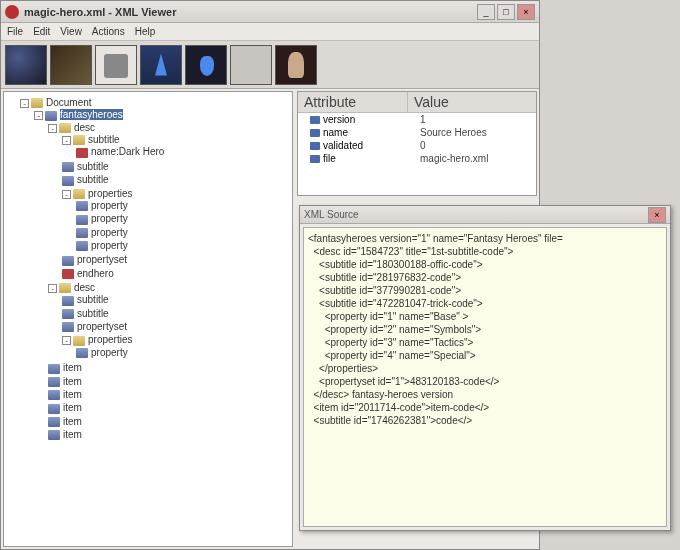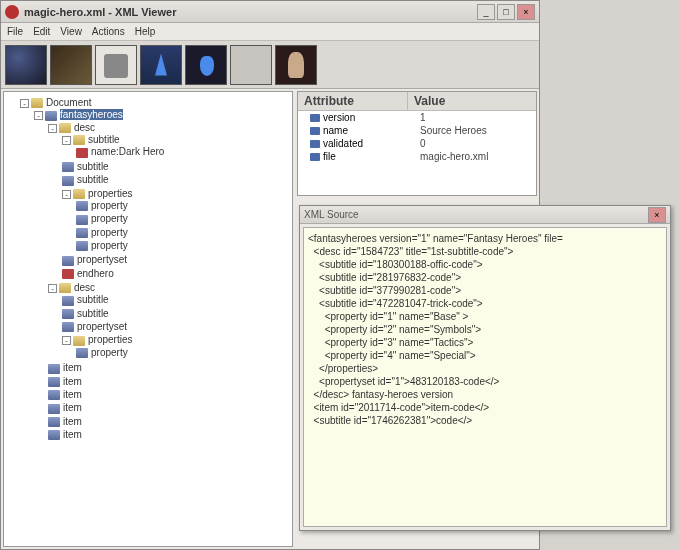--- a/index.html
+++ b/index.html
@@ -33,21 +33,21 @@
 .tree li.sel > .lbl { background: #4a6a9a; color: #fff; padding: 0 0; }
 .exp { display: inline-block; width: 9px; height: 9px; border: 1px solid #888; text-align: center; line-height: 7px; font-size: 8px; margin-right: 2px; background: #fff; cursor: pointer; }
 .ico { display: inline-block; width: 12px; height: 10px; margin-right: 3px; vertical-align: middle; }
 .ico.folder { background: linear-gradient(#e8d48a,#c8a850); border-radius: 1px; }
 .ico.tag { background: linear-gradient(#8a9ac8,#5a6a98); border-radius: 1px; }
 .ico.redtag { background: #b84040; border-radius: 1px; }
 .lbl { font-size: 10px; }
 .rightpanels { flex: 1; display: flex; flex-direction: column; margin: 2px; gap: 2px; }
 .attrpanel { height: 105px; background: #fff; border: 1px solid #999; display: flex; flex-direction: column; }
 .attrhdr { display: flex; background: #e0ddd8; border-bottom: 1px solid #bbb; }
-.attrhdr div { padding: 2px 6px; font-size: 12px; color: #444; font-weight: bold; }
+.attrhdr div { padding: 2px 6px; font-size: 14px; color: #444; }
 .attrhdr .c1 { width: 110px; border-right: 1px solid #bbb; }
 .attrrow { display: flex; padding: 1px 8px; }
 .attrrow .c1 { width: 110px; padding-left: 4px; display: flex; align-items: center; }
 .attrrow .c2 { flex: 1; padding-left: 4px; color: #444; }
 .aicon { width: 10px; height: 8px; background: #4a6aaa; margin-right: 3px; border-radius: 1px; }
 .srcwin { position: absolute; left: 298px; top: 116px; width: 372px; height: 326px; background: #ece9e5; border: 1px solid #888; box-shadow: 2px 2px 4px rgba(0,0,0,0.3); display: flex; flex-direction: column; }
 .srcwin .titlebar { height: 18px; }
 .srcwin .srctitle { flex: 1; font-size: 10px; color: #555; }
 .srcbody { flex: 1; background: #fdfce8; border: 1px solid #aaa; margin: 3px; padding: 4px; overflow: auto; font-family: "Courier New", monospace; font-size: 9px; line-height: 13px; color: #333; }
 .srcbody .line { white-space: pre; }

